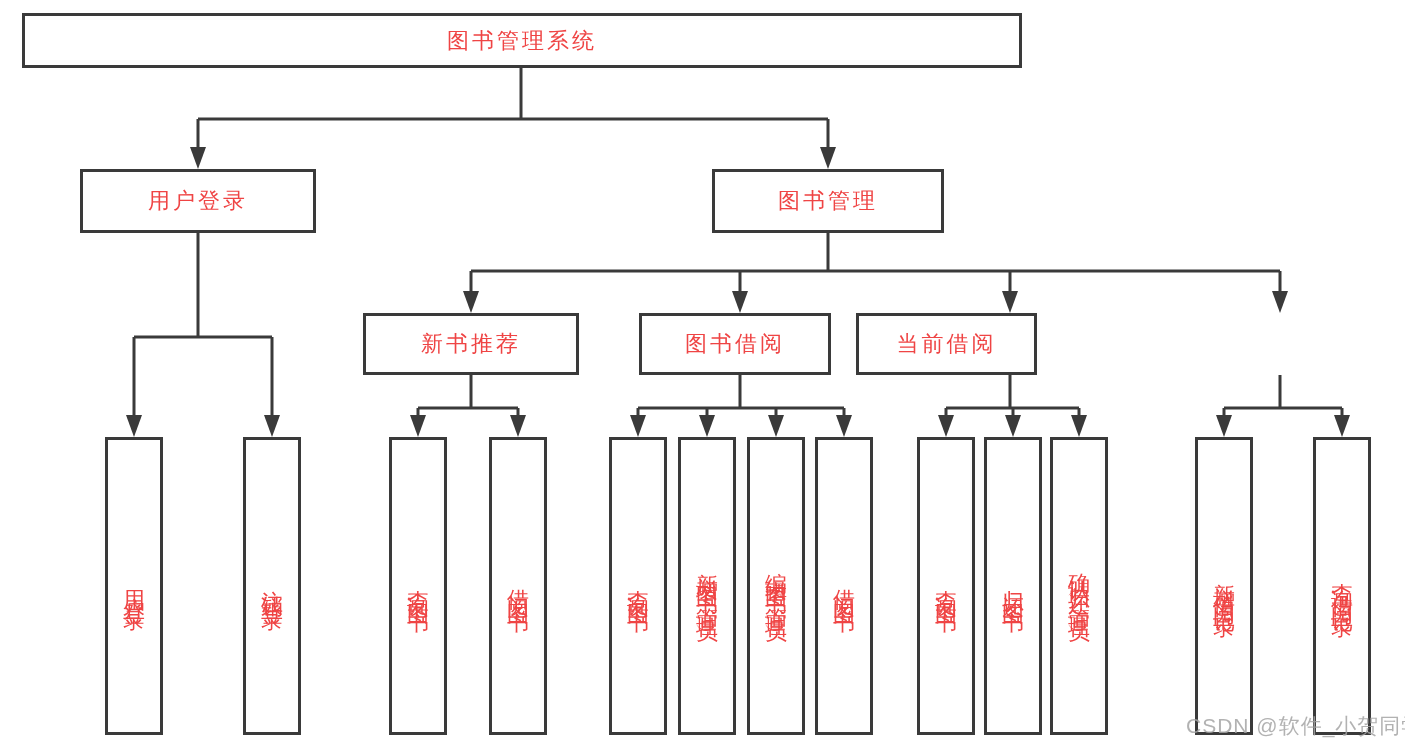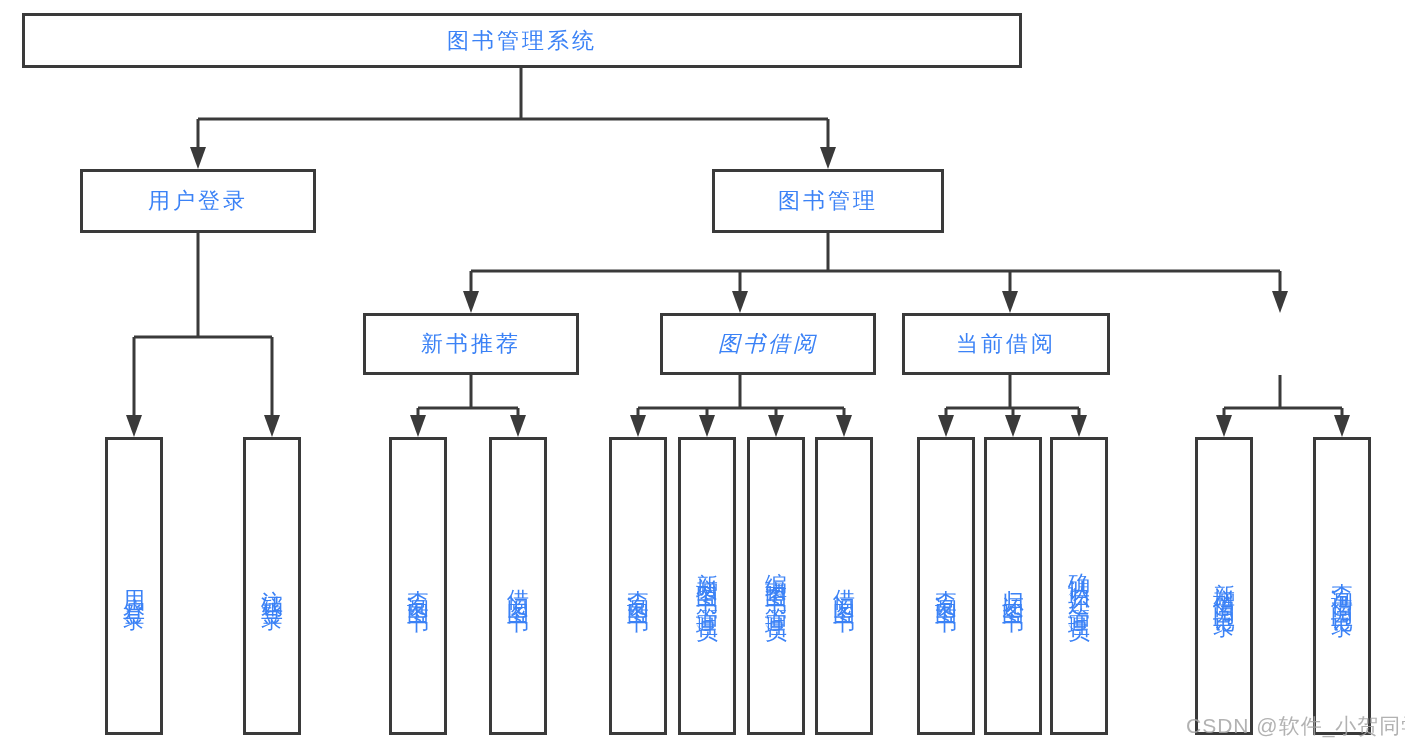--- a/index.html
+++ b/index.html
@@ -12,21 +12,21 @@
   }
   #connectors{position:absolute;left:0;top:0;width:1405px;height:747px;}
   .box{
     position:absolute;
     box-sizing:border-box;
     border:3px solid #3a3a3a;
     background:#ffffff;
     display:flex;
     align-items:center;
     justify-content:center;
-    color:#3b82f6;
+    color:#ef4444;
   }
   .hbox{
     font-size:22px;
     letter-spacing:3px;
     white-space:nowrap;
   }
   .leaf{
     writing-mode:vertical-rl;
     text-orientation:mixed;
     font-size:22px;
@@ -41,22 +41,22 @@
     letter-spacing:1px;
     color:rgba(165,165,165,0.85);
     white-space:nowrap;
     z-index:5;
   }
   
   #node-root{left:22px;top:13px;width:1000px;height:55px;}
   #node-user-login{left:80px;top:169px;width:236px;height:64px;}
   #node-book-mgmt{left:712px;top:169px;width:232px;height:64px;}
   #node-new-book{left:363px;top:313px;width:216px;height:62px;}
-  #node-book-borrow{left:660px;top:313px;width:216px;height:62px;font-style:italic;}
-  #node-current-borrow{left:902px;top:313px;width:208px;height:62px;}
+  #node-book-borrow{left:639px;top:313px;width:192px;height:62px;}
+  #node-current-borrow{left:856px;top:313px;width:181px;height:62px;}
   #node-borrow-record{left:1172px;top:313px;width:216px;height:62px;}
   .leaf{top:437px;width:58px;height:298px;}
   #leaf-a1{left:105px;} #leaf-a2{left:243px;}
   #leaf-b1{left:389px;} #leaf-b2{left:489px;}
   #leaf-c1{left:609px;} #leaf-c2{left:678px;} #leaf-c3{left:747px;} #leaf-c4{left:815px;}
   #leaf-d1{left:917px;} #leaf-d2{left:984px;} #leaf-d3{left:1050px;}
   #leaf-e1{left:1195px;} #leaf-e2{left:1313px;}
 </style>
 </head>
 <body>

